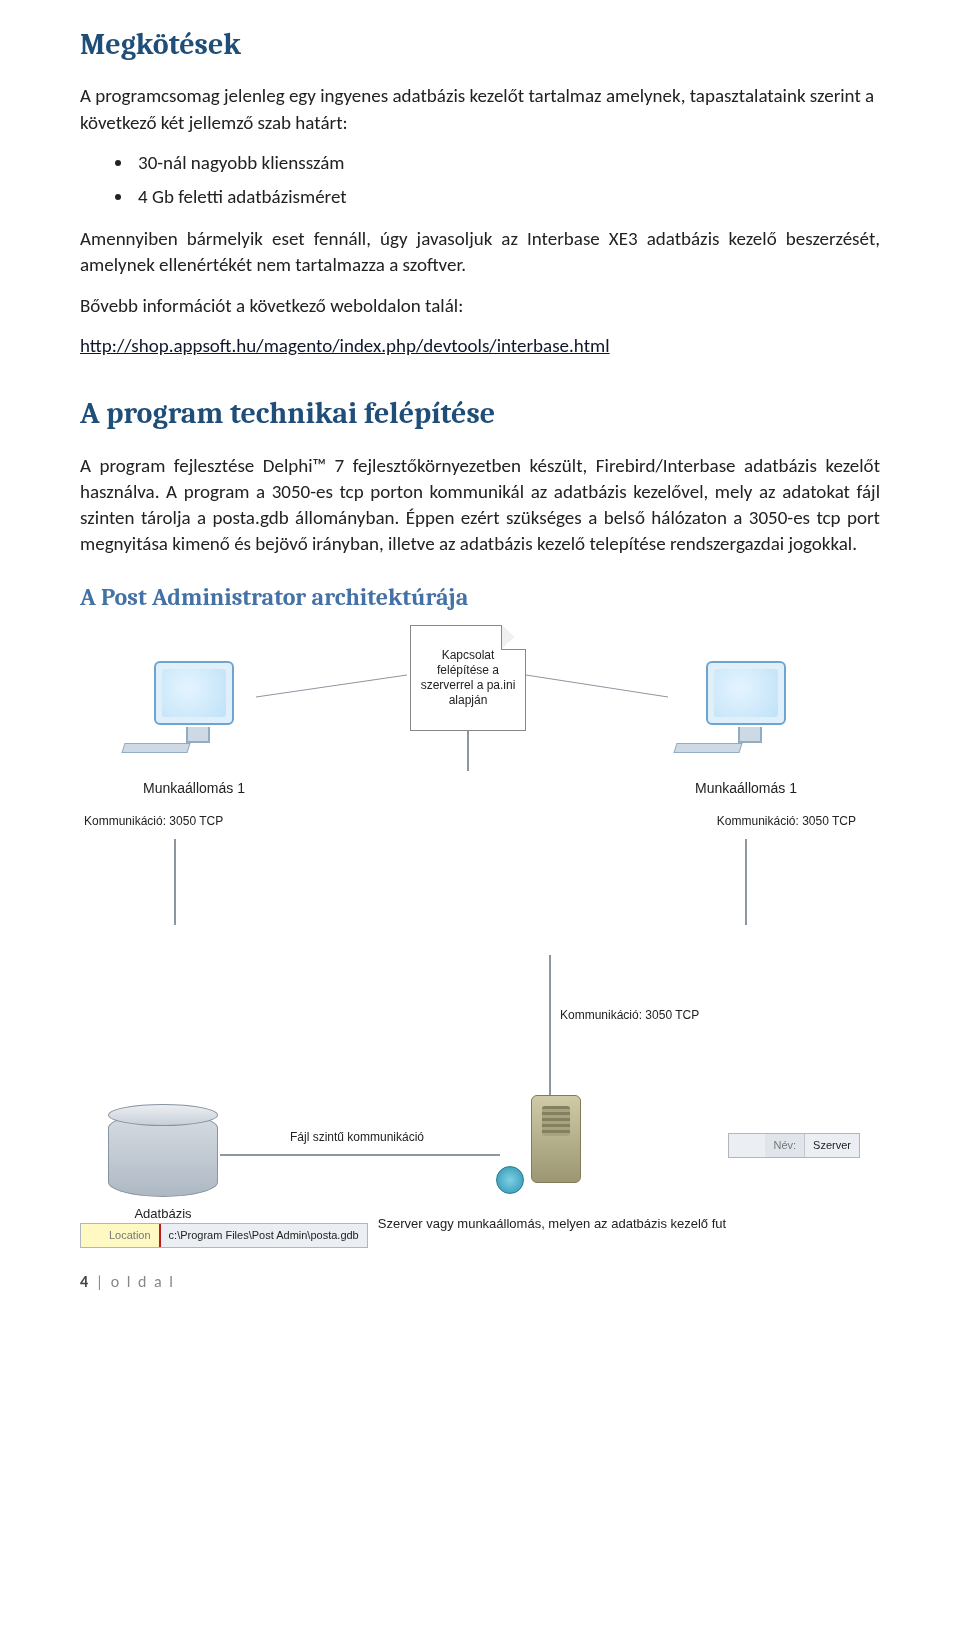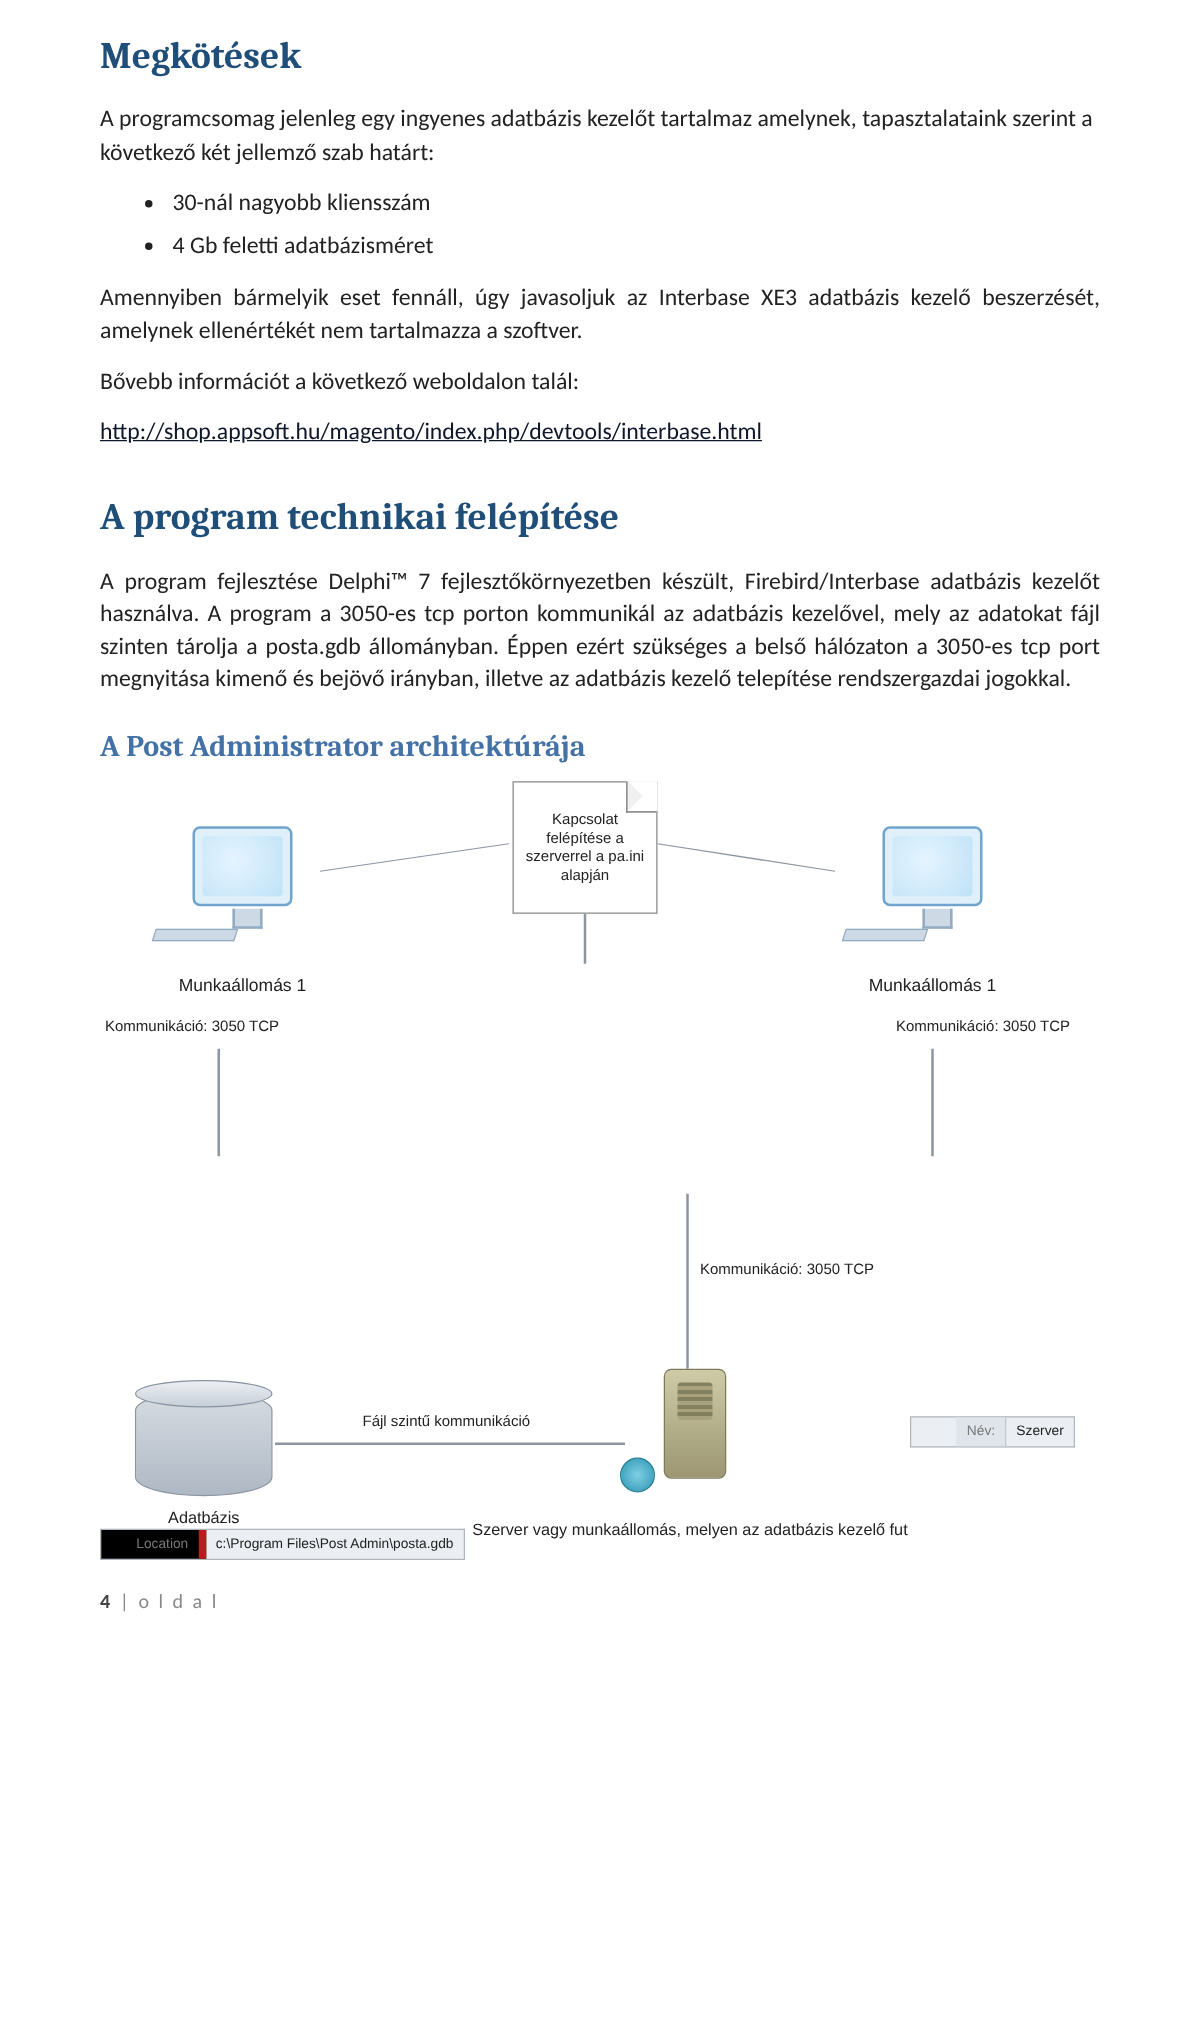--- a/index.html
+++ b/index.html
@@ -116,21 +116,21 @@
   .db-cyl::before {
     content: ""; position: absolute; left: -1px; right: -1px; top: -10px; height: 20px;
     border-radius: 50%; background: linear-gradient(#eceff3, #c7cfd8); border: 1px solid #8893a0;
   }
   .db-label { margin-top: 8px; font-size: 13px; }
   .loc-box {
     position: absolute; left: 0; top: 168px; border: 1px solid #b0b6bd; font-size: 11px;
     display: flex; background: #ebeff3;
   }
   .loc-box span { padding: 4px 8px; }
-  .loc-box .k { color: #777; border-right: 6px solid #b91c1c; background: #000000; padding-left: 28px; }
+  .loc-box .k { color: #777; border-right: 2px solid #b91c1c; background: #fef9c3; padding-left: 28px; }
 
   .server {
     position: absolute; left: 416px; top: 40px; text-align: center; width: 120px;
   }
   .tower {
     width: 50px; height: 88px; margin: 0 auto; border-radius: 6px;
     background: linear-gradient(#cfcba7, #9c9673); border: 1px solid #7e7a5b; position: relative;
   }
   .tower::after {
     content: ""; position: absolute; left: 10px; top: 10px; right: 10px; height: 30px;

